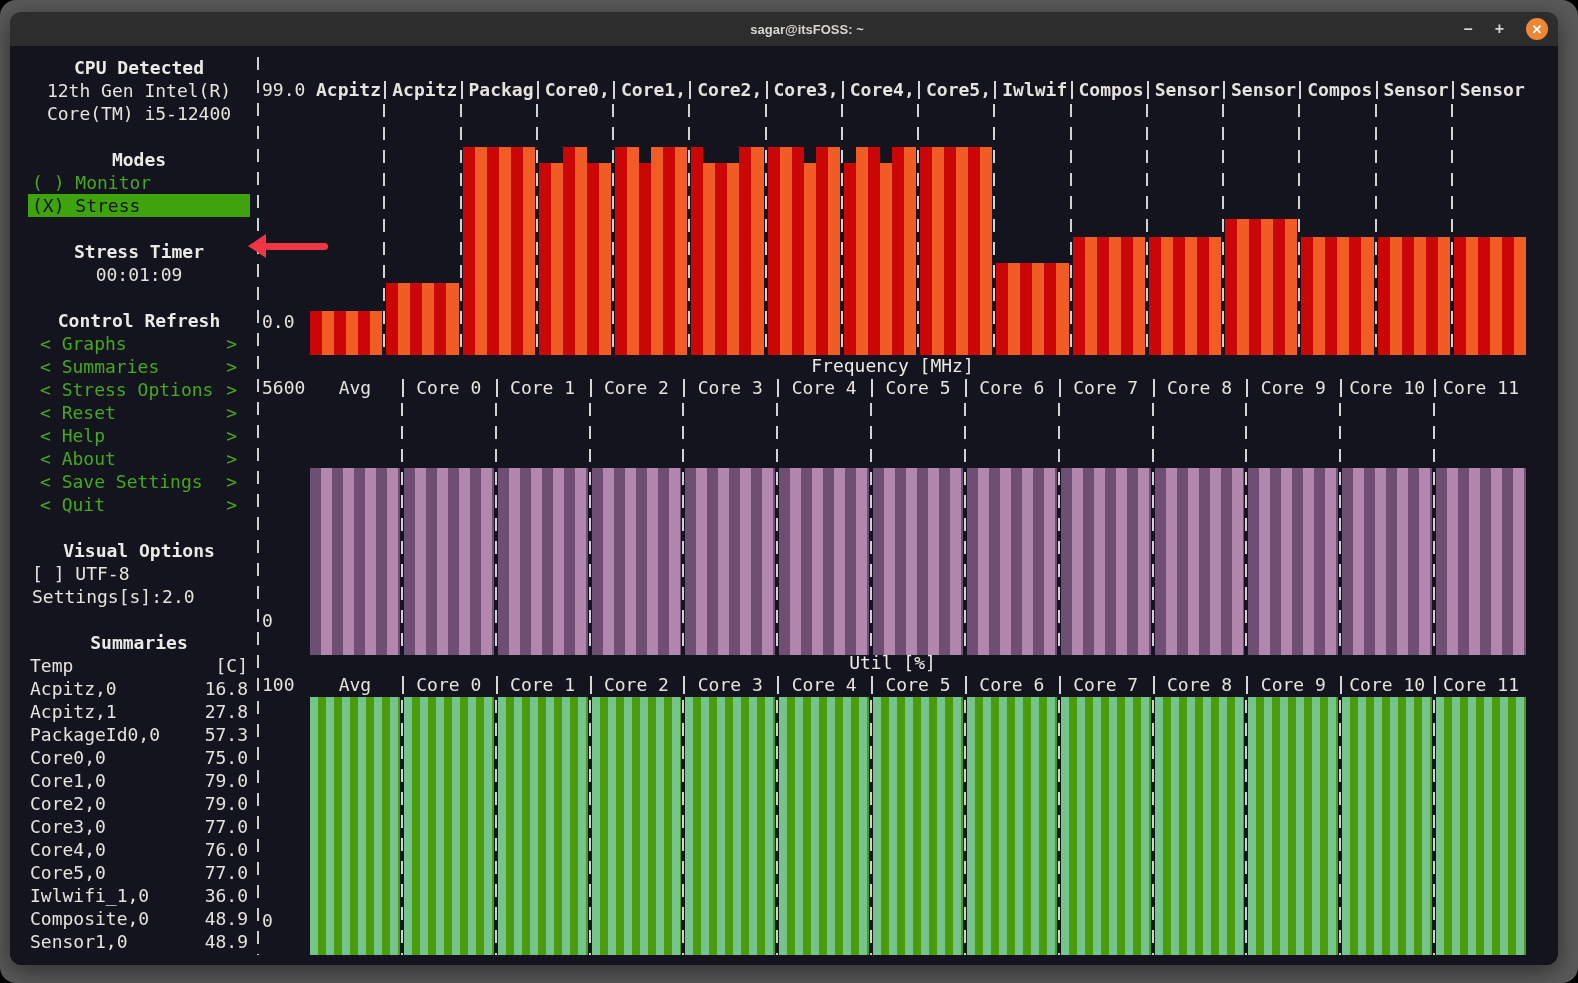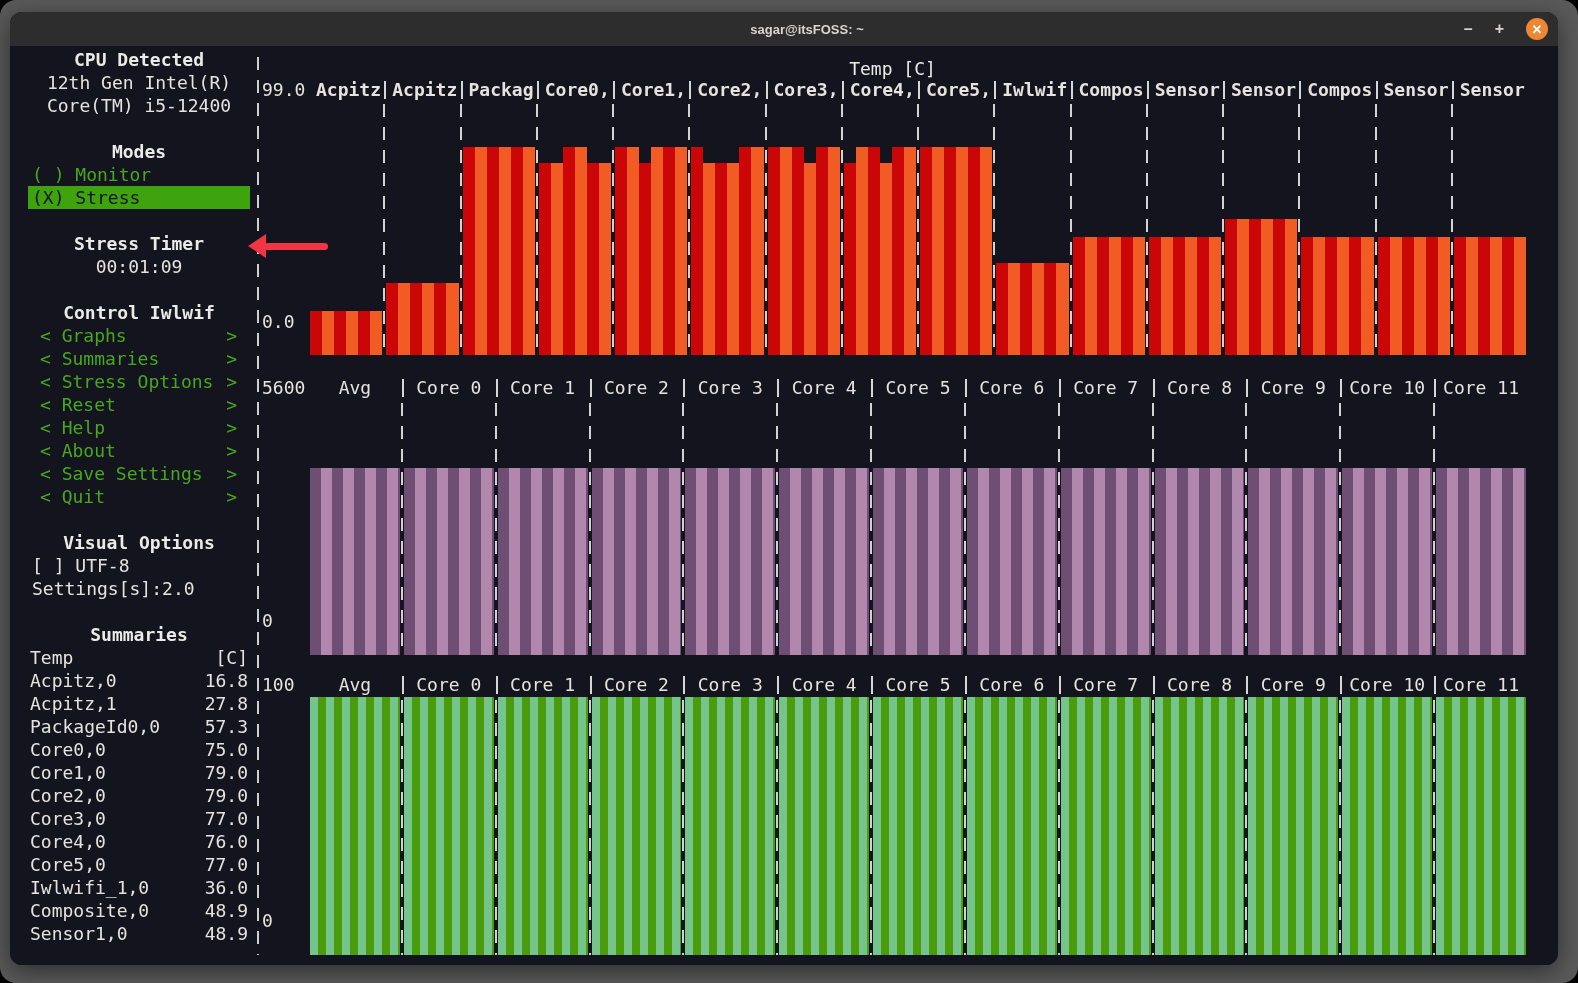--- a/index.html
+++ b/index.html
@@ -7,21 +7,21 @@
   .desktop{position:absolute;left:0;top:0;width:1578px;height:983px;background:#5a5a5a;border-radius:16px;overflow:hidden;}
   .window{position:absolute;left:10px;top:12px;width:1548px;height:953px;border-radius:12px;overflow:hidden;background:#14141f;box-shadow:0 6px 24px rgba(0,0,0,.5);}
   .titlebar{position:absolute;left:0;top:0;width:100%;height:34px;background:#2d2d2d;display:flex;align-items:center;justify-content:center;font-family:"Liberation Sans",sans-serif;}
   .titlebar .title{color:#d9d5d1;font-size:13px;font-weight:bold;margin-left:46px;}
   .winbtns{position:absolute;right:10px;top:0;height:34px;display:flex;align-items:center;gap:22px;}
   .wbtn{color:#d9d5d1;font-size:16px;font-weight:bold;cursor:default;line-height:1;}
   .closebtn{width:22px;height:22px;border-radius:50%;background:#ed8733;color:#fff;font-size:13px;display:flex;align-items:center;justify-content:center;font-weight:bold;}
   .terminal{position:absolute;left:0;top:34px;width:1548px;height:919px;background:#14141f;color:#e6e2de;font-size:18px;}
 
   
-  .sidebar{position:absolute;left:18px;top:2px;width:222px;}
+  .sidebar{position:absolute;left:18px;top:10px;width:222px;}
   .line{height:23px;line-height:23px;white-space:pre;}
   .line.h{font-weight:bold;text-align:center;color:#eceae6;}
   .line.c{text-align:center;}
   .green{color:#46a81e;}
   .pad4{padding-left:4px;}
   .menu-row{display:flex;color:#46a81e;padding-left:12px;padding-right:13px;}
   .menu-row .lab{flex:1;}
   .stress-row{background:#3ea30c;color:#14141f;padding-left:4px;}
   .sum-row{display:flex;justify-content:space-between;padding-left:2px;padding-right:2px;}
 
@@ -75,21 +75,21 @@
         <div class="line c">12th Gen Intel(R)</div>
         <div class="line c">Core(TM) i5-12400</div>
         <div class="line"></div>
         <div class="line h">Modes</div>
         <div class="line green pad4">( ) Monitor</div>
         <div class="line stress-row">(X) Stress</div>
         <div class="line"></div>
         <div class="line h">Stress Timer</div>
         <div class="line c">00:01:09</div>
         <div class="line"></div>
-        <div class="line h">Control Iwlwif</div>
+        <div class="line h">Control Refresh</div>
         <div id="control-list">
             <div class="line menu-row"><span>&lt; </span><span class="lab">Graphs</span><span>&gt;</span></div>
             <div class="line menu-row"><span>&lt; </span><span class="lab">Summaries</span><span>&gt;</span></div>
             <div class="line menu-row"><span>&lt; </span><span class="lab">Stress Options</span><span>&gt;</span></div>
             <div class="line menu-row"><span>&lt; </span><span class="lab">Reset</span><span>&gt;</span></div>
             <div class="line menu-row"><span>&lt; </span><span class="lab">Help</span><span>&gt;</span></div>
             <div class="line menu-row"><span>&lt; </span><span class="lab">About</span><span>&gt;</span></div>
             <div class="line menu-row"><span>&lt; </span><span class="lab">Save Settings</span><span>&gt;</span></div>
             <div class="line menu-row"><span>&lt; </span><span class="lab">Quit</span><span>&gt;</span></div>
           </div>
@@ -115,21 +115,20 @@
             <div class="line sum-row"><span>Core5,0</span><span>77.0</span></div>
             <div class="line sum-row"><span>Iwlwifi_1,0</span><span>36.0</span></div>
             <div class="line sum-row"><span>Composite,0</span><span>48.9</span></div>
             <div class="line sum-row"><span>Sensor1,0</span><span>48.9</span></div>
           </div>
       </div>
 
       <div class="axis-line"></div>
 
       <div class="chart" style="top:0;height:332px;">
-        <div class="chart-title" style="top:11px;">Temp [C]</div>
         <div class="chart-header" style="top:33px;left:0;right:0;">
           <span class="axis-label">99.0</span>
           <div class="hcells" id="temp-hcells">
               <div class="hcell left">Acpitz</div>
               <div class="hcell left">Acpitz</div>
               <div class="hcell left">Packag</div>
               <div class="hcell left">Core0,</div>
               <div class="hcell left">Core1,</div>
               <div class="hcell left">Core2,</div>
               <div class="hcell left">Core3,</div>
@@ -303,20 +302,21 @@
                 <div class="stripe even" style="height: 46.4646%;"></div>
                 <div class="stripe odd" style="height: 46.4646%;"></div>
                 <div class="stripe even" style="height: 46.4646%;"></div>
               </div>
             </div>
           </div>
         <div class="ymin" style="top:264px;">0.0</div>
       </div>
 
       <div class="chart" style="top:308px;height:301px;">
+        <div class="chart-title" style="top:0;">Frequency [MHz]</div>
         <div class="chart-header" style="top:23px;left:0;right:0;justify-content:flex-end;">
           <span class="axis-label">5600</span>
           <div class="hcells" id="freq-hcells">
               <div class="hcell center">Avg</div>
               <div class="hcell center">Core 0</div>
               <div class="hcell center">Core 1</div>
               <div class="hcell center">Core 2</div>
               <div class="hcell center">Core 3</div>
               <div class="hcell center">Core 4</div>
               <div class="hcell center">Core 5</div>
@@ -366,20 +366,21 @@
               <div class="bar freq-bar" style="height: 73.2143%;"></div>
             </div>
             <div class="col">
               <div class="bar freq-bar" style="height: 73.2143%;"></div>
             </div>
           </div>
         <div class="ymin" style="top:255px;">0</div>
       </div>
 
       <div class="chart" style="top:605px;height:304px;">
+        <div class="chart-title" style="top:0;">Util [%]</div>
         <div class="chart-header" style="top:23px;left:0;right:0;">
           <span class="axis-label">100</span>
           <div class="hcells" id="util-hcells">
               <div class="hcell center">Avg</div>
               <div class="hcell center">Core 0</div>
               <div class="hcell center">Core 1</div>
               <div class="hcell center">Core 2</div>
               <div class="hcell center">Core 3</div>
               <div class="hcell center">Core 4</div>
               <div class="hcell center">Core 5</div>

